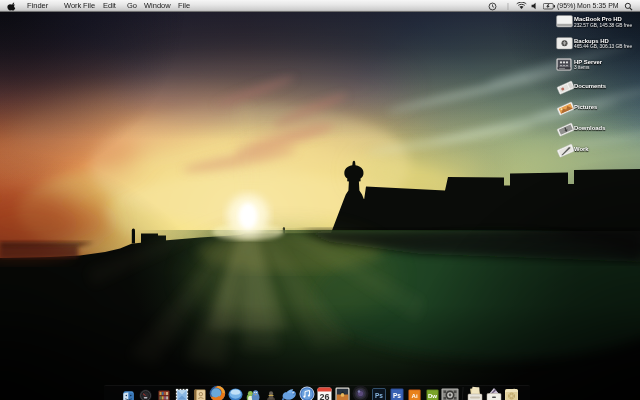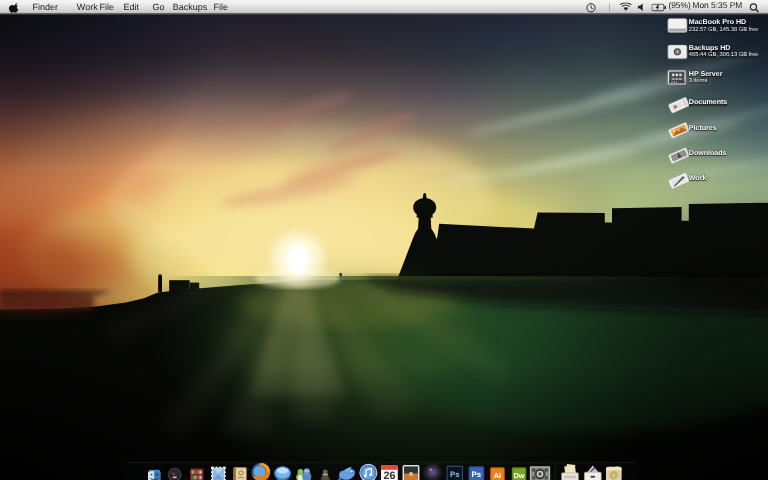--- a/index.html
+++ b/index.html
@@ -207,21 +207,21 @@
 
 <div id="menubar">
  <svg style="position:absolute;left:7px;top:1.5px" width="9" height="9" viewBox="0 0 17 17">
   <path fill="#111" d="M11.7,1.2c0.1,1-0.3,1.9-0.9,2.6C10.1,4.5,9.2,5,8.3,4.9C8.2,4,8.6,3.1,9.2,2.5 C9.8,1.8,10.9,1.3,11.7,1.2z M13.9,12.2c-0.4,1-0.6,1.4-1.2,2.2c-0.8,1.2-1.9,2.6-3.2,2.6c-1.2,0-1.6-0.8-3.2-0.8 c-1.6,0-2,0.8-3.2,0.8c-1.4,0-2.4-1.3-3.2-2.4C-2.2,11.4-2.4,7.7,0,5.8c1.1-1,2.5-1.5,3.8-1.5c1.3,0,2.1,0.8,3.2,0.8 c1,0,1.7-0.8,3.2-0.8c1.1,0,2.3,0.5,3.2,1.4C10.6,7.2,11.1,10.7,13.9,12.2z" transform="scale(0.95) translate(2.5,0)"></path>
  </svg>
  <span class="mi b" style="left:27px">Finder</span>
  <span class="mi" style="left:64px">Work</span>
  <span class="mi" style="left:83px">File</span>
  <span class="mi" style="left:103px">Edit</span>
  <span class="mi" style="left:127px">Go</span>
- <span class="mi" style="left:144px">Backups</span>
+ <span class="mi" style="left:144px">Window</span>
  <span class="mi" style="left:178px">File</span>
 
  <svg style="position:absolute;left:488px;top:1.5px" width="9" height="9" viewBox="0 0 12 12">
   <circle cx="6" cy="6" r="4.6" fill="none" stroke="#222" stroke-width="1.1"></circle>
   <path d="M6,3.2 L6,6 L8,7" stroke="#222" stroke-width="1" fill="none"></path>
  </svg>
  <span class="mi" style="left:507px;color:#999">|</span>
  <svg style="position:absolute;left:516px;top:2px" width="11" height="8" viewBox="0 0 22 16">
   <path d="M11,14 L7,9.5 C9.4,7.8 12.6,7.8 15,9.5 Z" fill="#222"></path>
   <path d="M4.5,6.8 C8.3,3.9 13.7,3.9 17.5,6.8" stroke="#222" stroke-width="1.8" fill="none"></path>

